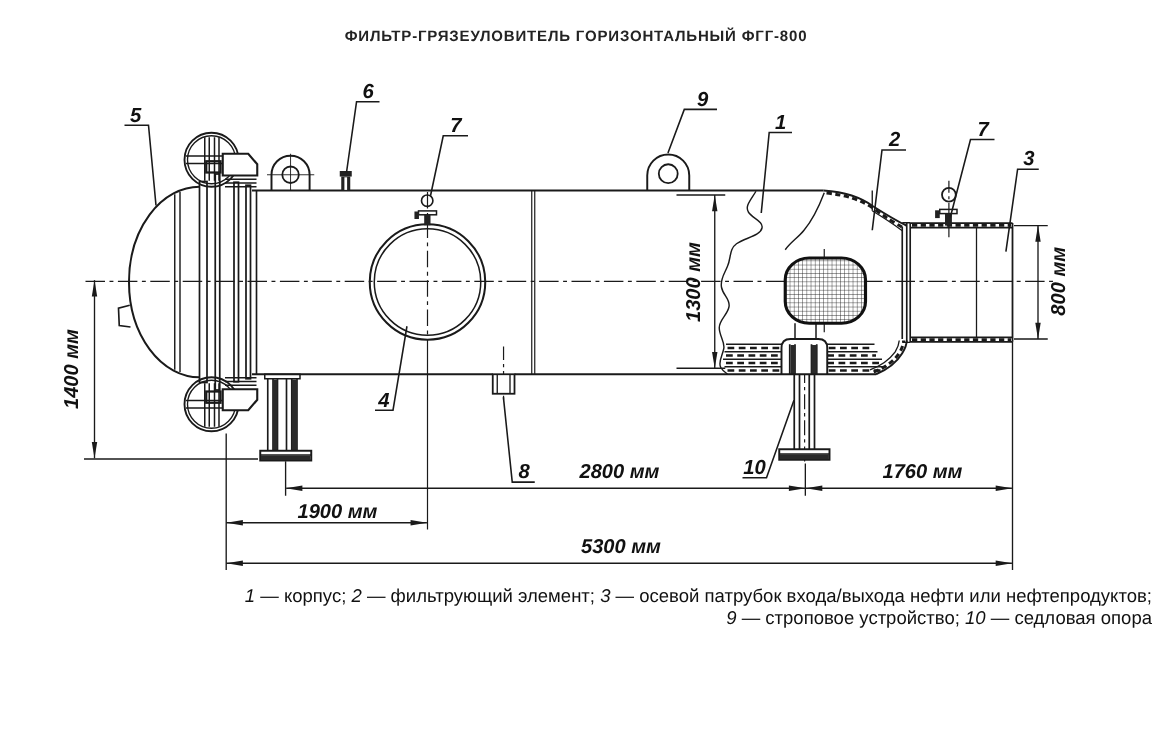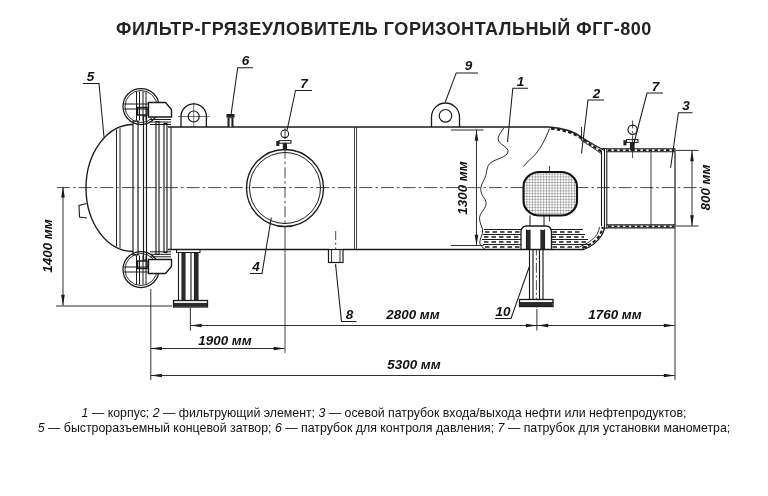--- a/index.html
+++ b/index.html
@@ -2,25 +2,25 @@
 <html><head>
 <meta charset="utf-8">
 <style>
   html,body{margin:0;padding:0;}
   body{
     width:768px;height:496px;background:#ffffff;position:relative;overflow:hidden;
     font-family:"Liberation Sans",sans-serif;color:#1a1a1a;
   }
   .title{
     position:absolute;top:19px;left:0;width:768px;text-align:center;
-    font-size:18px;font-weight:700;letter-spacing:.55px;color:#232323;
+    font-size:10px;font-weight:700;letter-spacing:.55px;color:#232323;
   }
   svg.drawing{position:absolute;top:0;left:0;}
   .legend{
-    position:absolute;top:406px;left:0;width:768px;text-align:center;
+    position:absolute;top:390px;left:0;width:768px;text-align:right;
     font-size:12.35px;line-height:15.4px;color:#111;
   }
   .legend i{font-style:italic;}
   
   text{fill:#111;}
   .dim-text{font:italic 700 13.4px "Liberation Sans",sans-serif;}
   .callout-text{font:italic 700 13.5px "Liberation Sans",sans-serif;}
 </style>
 </head>
 <body>
@@ -254,14 +254,14 @@
     <text class="callout-text" x="655.5" y="90.5" text-anchor="middle">7</text>
     <text class="callout-text" x="686" y="110.3" text-anchor="middle">3</text>
     <text class="callout-text" x="256" y="271" text-anchor="middle">4</text>
     <text class="callout-text" x="349.5" y="318.9" text-anchor="middle">8</text>
     <text class="callout-text" x="503" y="316" text-anchor="middle">10</text>
   </g>
 </svg>
 
 <div class="legend">
     <div><i>1</i> — корпус; <i>2</i> — фильтрующий элемент; <i>3</i> — осевой патрубок входа/выхода нефти или нефтепродуктов;</div>
-    <div><i>5</i> — быстроразъемный концевой затвор; <i>6</i> — патрубок для контроля давления; <i>7</i> — патрубок для установки манометра;</div>
+    <div><i>9</i> — строповое устройство; <i>10</i> — седловая опора</div>
   </div>
 
 </body></html>

